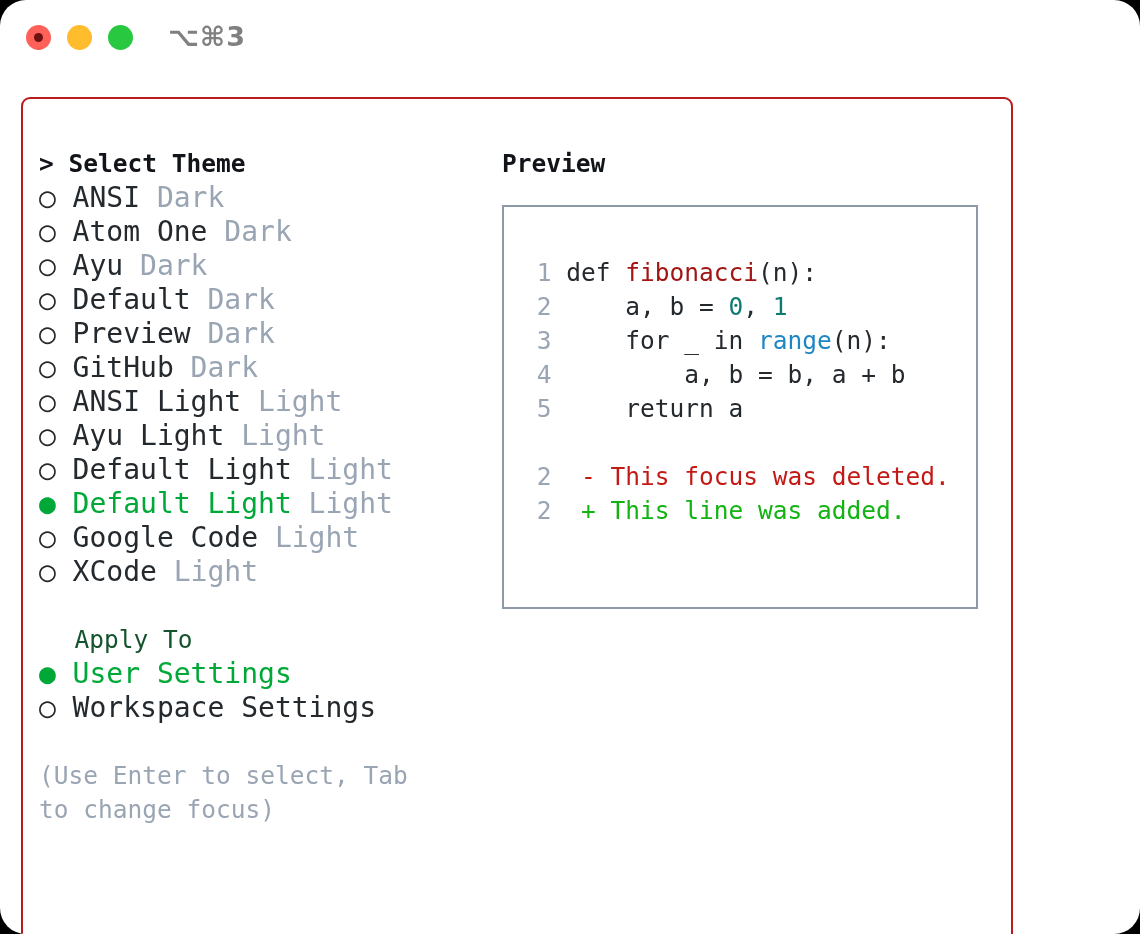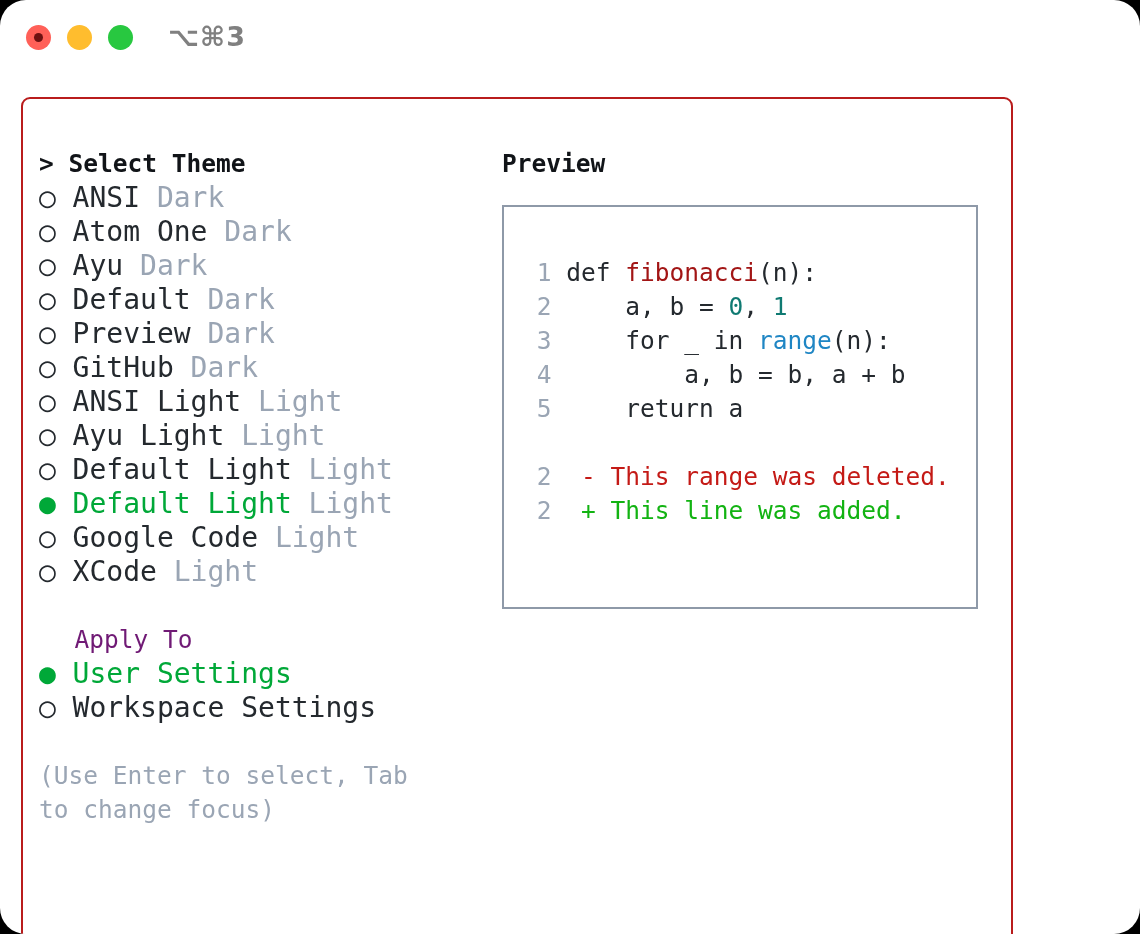--- a/index.html
+++ b/index.html
@@ -125,21 +125,21 @@
   .theme-name { color: #24292e; }
   .theme-variant { color: #9aa5b4; }
 
   .spacer-row { height: 34px; }
 
   .apply-header {
     font-family: "DejaVu Sans Mono", "Liberation Mono", monospace;
     font-size: 24.5px;
     line-height: 34px;
     white-space: pre;
-    color: #701a75;
+    color: #14532d;
     padding-left: 1.45em;
   }
 
   .hint {
     font-family: "DejaVu Sans Mono", "Liberation Mono", monospace;
     font-size: 24.5px;
     line-height: 34px;
     color: #9aa5b4;
     width: 410px;
     margin-top: 34px;
@@ -249,21 +249,21 @@
           <div class="code-inner">
             <div id="code-rows">
                 <div class="code-line"><span class="lineno">1</span> <span class="tok-plain">def </span><span class="tok-func">fibonacci</span><span class="tok-plain">(n):</span></div>
                 <div class="code-line"><span class="lineno">2</span> <span class="tok-plain">    a, b = </span><span class="tok-num">0</span><span class="tok-plain">, </span><span class="tok-num">1</span></div>
                 <div class="code-line"><span class="lineno">3</span> <span class="tok-plain">    for _ in </span><span class="tok-builtin">range</span><span class="tok-plain">(n):</span></div>
                 <div class="code-line"><span class="lineno">4</span> <span class="tok-plain">        a, b = b, a + b</span></div>
                 <div class="code-line"><span class="lineno">5</span> <span class="tok-plain">    return a</span></div>
               </div>
             <div class="gap-line"></div>
             <div id="diff-rows">
-                <div class="code-line"><span class="lineno">2</span>  <span class="diff-del">- This range was deleted.</span></div>
+                <div class="code-line"><span class="lineno">2</span>  <span class="diff-del">- This focus was deleted.</span></div>
                 <div class="code-line"><span class="lineno">2</span>  <span class="diff-add">+ This line was added.</span></div>
               </div>
           </div>
         </div>
       </div>
 
     </div>
   </div>
 </div>
 

